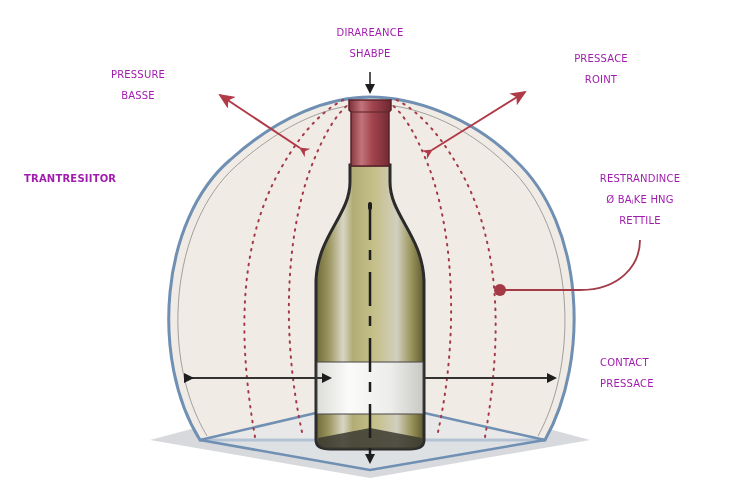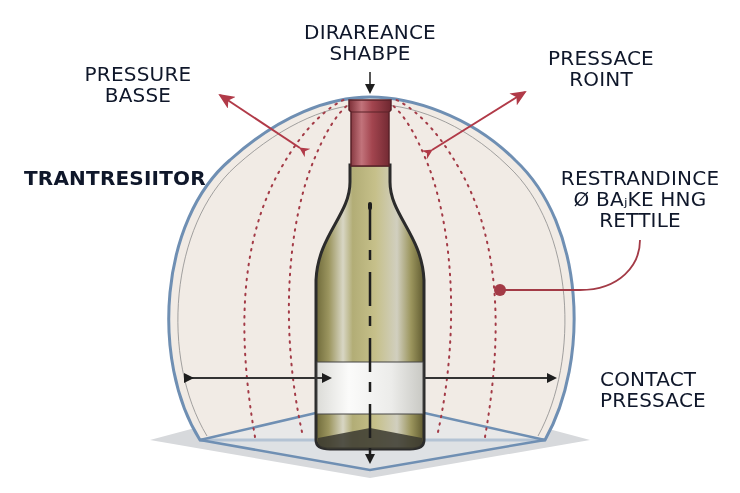--- a/index.html
+++ b/index.html
@@ -1,20 +1,20 @@
 <!DOCTYPE html>
 <html><head>
 <meta charset="utf-8">
 <style>
   html, body { margin: 0; padding: 0; background: #ffffff; }
   body { width: 740px; height: 493px; overflow: hidden; position: relative; font-family: "DejaVu Sans", "Liberation Sans", sans-serif; }
   .stage { position: absolute; left: 0; top: 0; width: 740px; height: 493px; }
   svg.art { position: absolute; left: 0; top: 0; }
   .label {
-    position: absolute; color: #0f172a; font-size: 20px; line-height: 21px;
+    position: absolute; color: #a21caf; font-size: 10px; line-height: 21px;
     letter-spacing: 0.2px; text-align: center; white-space: nowrap;
   }
   .label span { display: block; }
   .label.left { text-align: left; }
 </style>
 </head>
 <body>
 
 <div class="stage">
 
@@ -112,17 +112,17 @@
     <span>TRANTRESIITOR</span>
   </div>
 
   <div class="label" style="left:560px; top:168px; width:160px;">
     <span>RESTRANDINCE</span>
     <span>Ø  BAⱼKE HNG</span>
     <span>RETTILE</span>
   </div>
 
 
-  <div class="label left" style="left:600px; top:352px;margin-top:17px;">
+  <div class="label left" style="left:600px; top:352px;">
     <span>CONTACT</span>
     <span>PRESSACE</span>
   </div>
 </div>
 
 </body></html>

